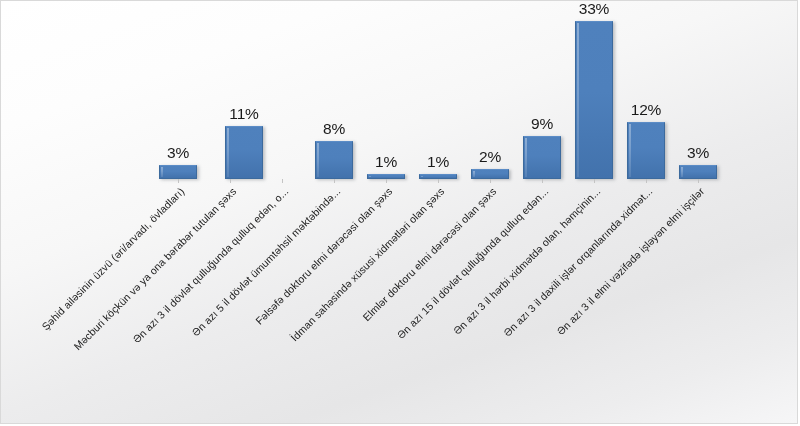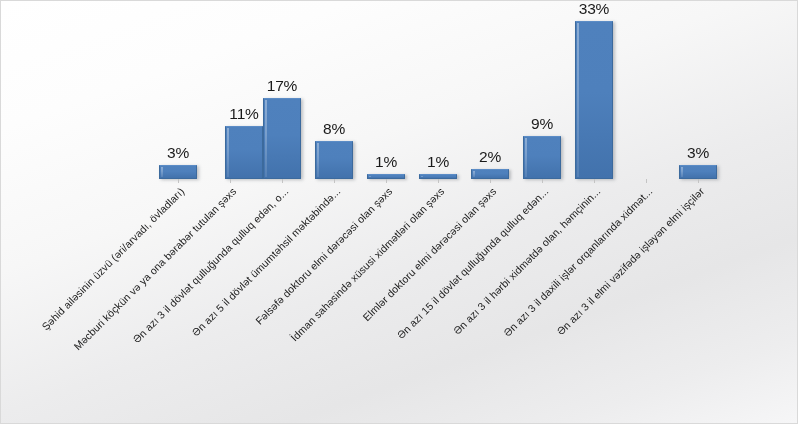--- a/index.html
+++ b/index.html
@@ -115,24 +115,20 @@
 
   <div id="plot-area">
       <div class="bar-slot" style="left: 158px;">
         <div class="bar-rect" title="Şəhid ailəsinin üzvü (əri/arvadı, övladları) — 3%" style="height: 14px;"></div>
         <div class="bar-value" style="bottom: 17px;">3%</div>
       </div>
       <div class="bar-slot" style="left: 224px;">
         <div class="bar-rect" title="Məcburi köçkün və ya ona bərabər tutulan şəxs — 11%" style="height: 53px;"></div>
         <div class="bar-value" style="bottom: 56px;">11%</div>
       </div>
-      <div class="bar-slot" style="left: 262px;">
-        <div class="bar-rect" title="Ən azı 3 il dövlət qulluğunda qulluq edən, o... — 17%" style="height: 81px;"></div>
-        <div class="bar-value" style="bottom: 84px;">17%</div>
-      </div>
       <div class="bar-slot" style="left: 314px;">
         <div class="bar-rect" title="Ən azı 5 il dövlət ümumtəhsil məktəbində... — 8%" style="height: 38px;"></div>
         <div class="bar-value" style="bottom: 41px;">8%</div>
       </div>
       <div class="bar-slot" style="left: 366px;">
         <div class="bar-rect" title="Fəlsəfə doktoru elmi dərəcəsi olan şəxs — 1%" style="height: 5px;"></div>
         <div class="bar-value" style="bottom: 8px;">1%</div>
       </div>
       <div class="bar-slot" style="left: 418px;">
         <div class="bar-rect" title="İdman sahəsində xüsusi xidmətləri olan şəxs — 1%" style="height: 5px;"></div>
@@ -142,20 +138,24 @@
         <div class="bar-rect" title="Elmlər doktoru elmi dərəcəsi olan şəxs — 2%" style="height: 10px;"></div>
         <div class="bar-value" style="bottom: 13px;">2%</div>
       </div>
       <div class="bar-slot" style="left: 522px;">
         <div class="bar-rect" title="Ən azı 15 il dövlət qulluğunda qulluq edən... — 9%" style="height: 43px;"></div>
         <div class="bar-value" style="bottom: 46px;">9%</div>
       </div>
       <div class="bar-slot" style="left: 574px; margin-top: 32px;">
         <div class="bar-rect" title="Ən azı 3 il hərbi xidmətdə olan, həmçinin... — 33%" style="height: 158px;"></div>
         <div class="bar-value" style="bottom: 161px;">33%</div>
+      </div>
+      <div class="bar-slot" style="left: 626px;">
+        <div class="bar-rect" title="Ən azı 3 il daxili işlər orqanlarında xidmət... — 12%" style="height: 57px;"></div>
+        <div class="bar-value" style="bottom: 60px;">12%</div>
       </div>
       <div class="bar-slot" style="left: 678px;">
         <div class="bar-rect" title="Ən azı 3 il elmi vəzifədə işləyən elmi işçilər — 3%" style="height: 14px;"></div>
         <div class="bar-value" style="bottom: 17px;">3%</div>
       </div>
     </div>
 
   <div id="labels-layer">
       <div class="tick" style="left: 177px;"></div>
       <div class="cat-label" style="left: -223px; width: 400px;">Şəhid ailəsinin üzvü (əri/arvadı, övladları)</div>

